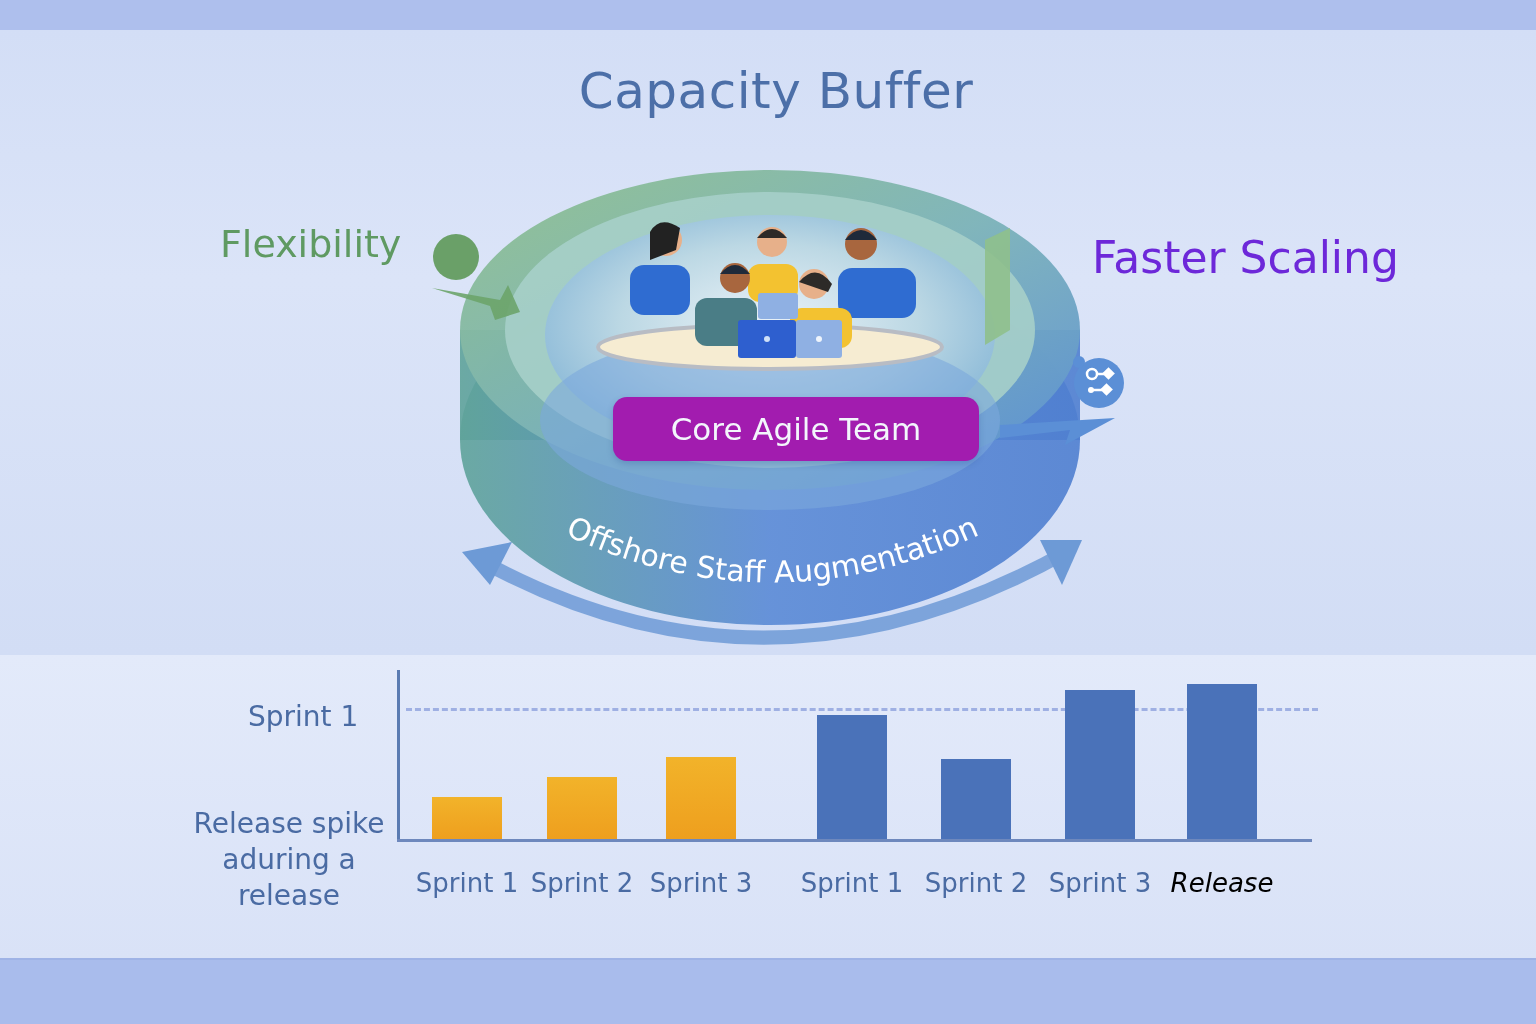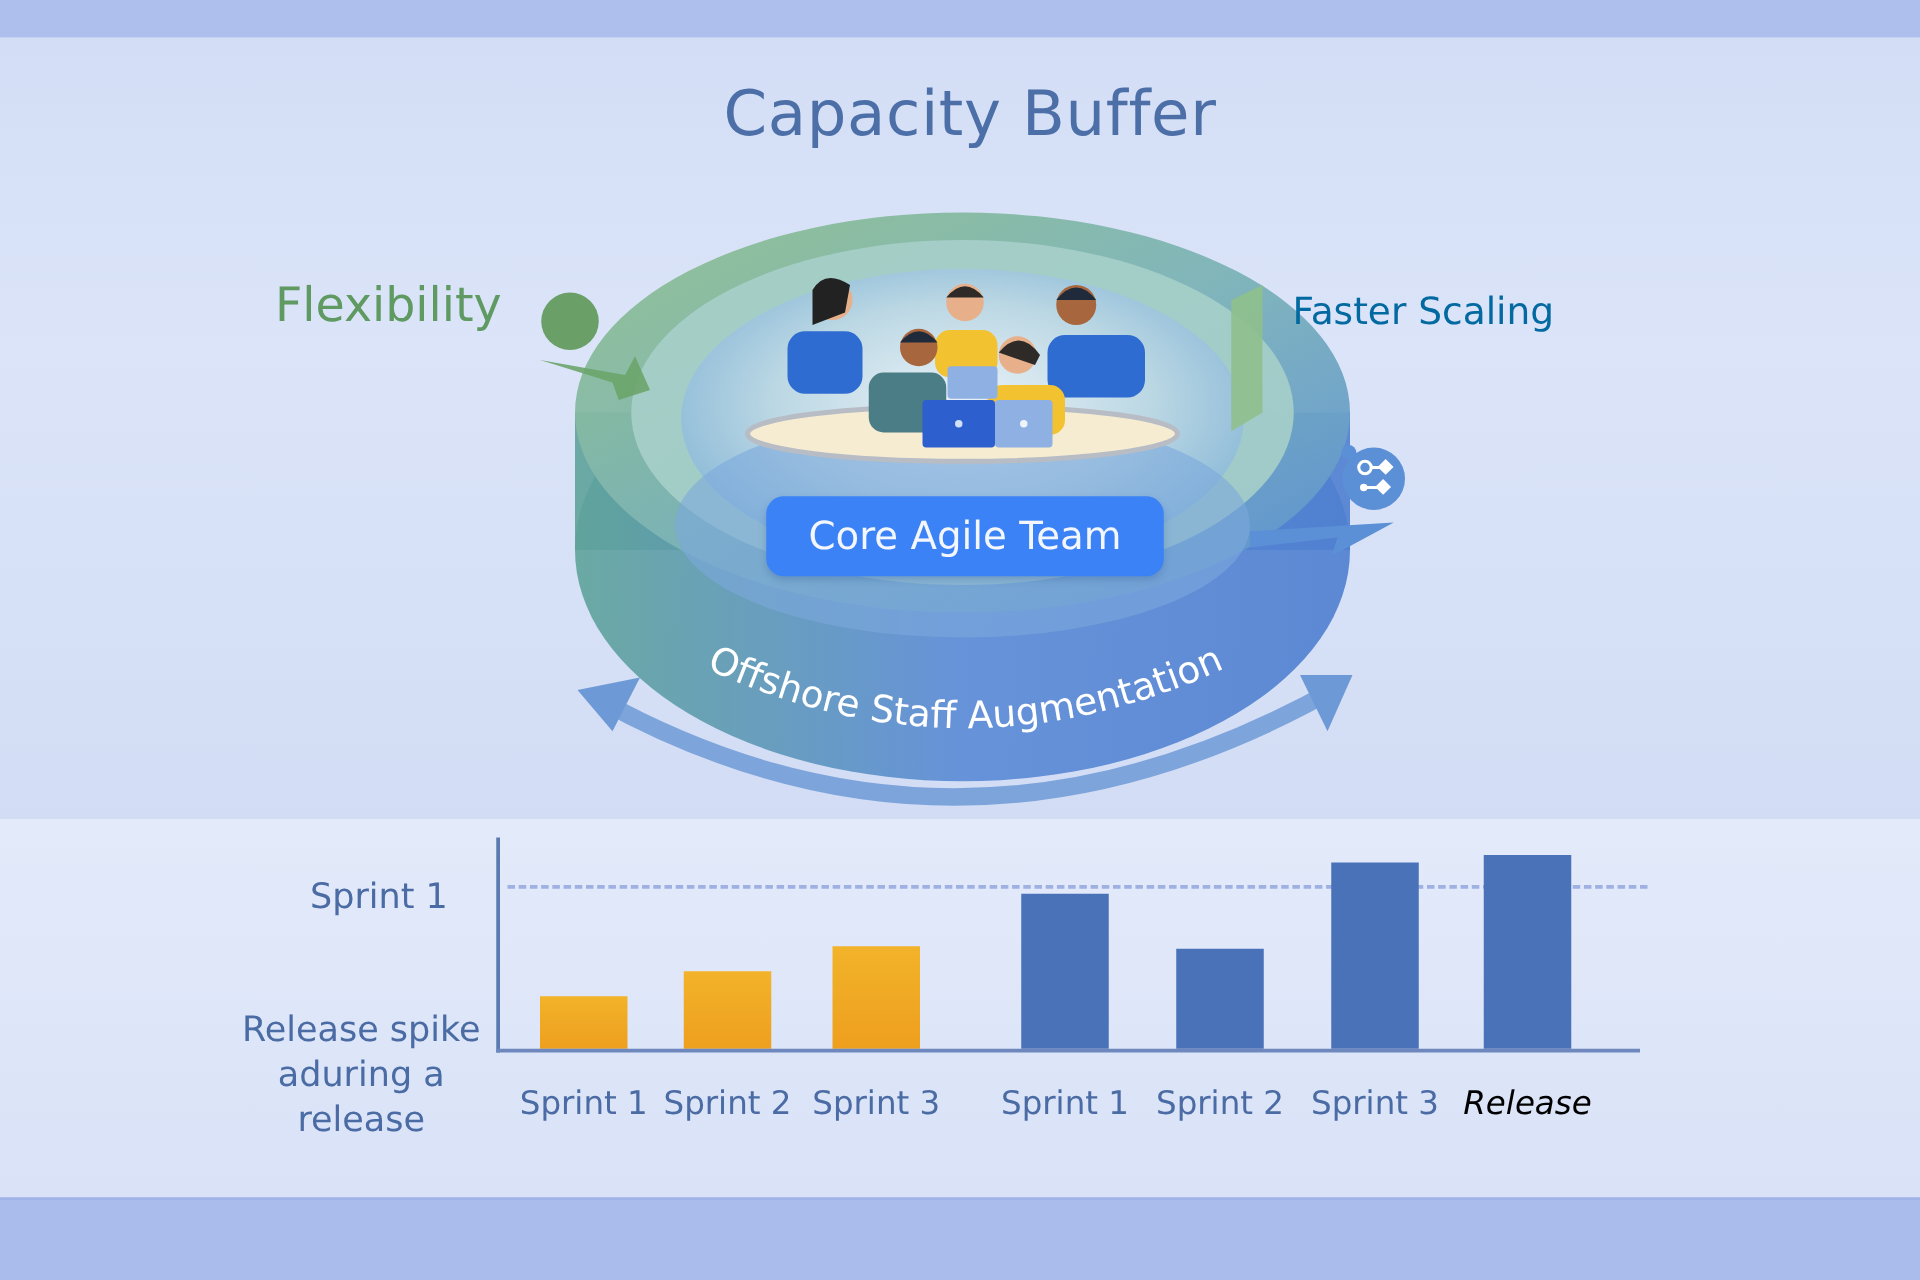--- a/index.html
+++ b/index.html
@@ -25,29 +25,29 @@
     font-size: 50px; color: #4c6fa8; letter-spacing: 0.5px; padding-left: 16px;
   }
 
   .diagram-svg { position: absolute; left: 0; top: 0; }
 
   .label-flex { position: absolute; left: 220px; top: 222px; font-size: 38px; color: #5f9a62; }
   .check-icon {
     position: absolute; left: 433px; top: 234px; width: 46px; height: 46px; border-radius: 50%;
     background: #6aa068; display: flex; align-items: center; justify-content: center;
   }
-  .label-scaling { position: absolute; left: 1034px; top: 232px; font-size: 30px; color: #0369a1; }
+  .label-scaling { position: absolute; left: 1092px; top: 232px; font-size: 44px; color: #6d28d9; }
   .skills-icon {
     position: absolute; left: 1070px; top: 352px; width: 58px; height: 58px;
   }
   .label-skills { position: absolute; left: 1143px; top: 362px; font-size: 38px; line-height: 50px; color: #5a86c6; }
 
   .core-team {
-    position: absolute; left: 613px; top: 397px; width: 318px; height: 64px;
-    background: #3b82f6; border-radius: 14px; color: #f3f6fc;
+    position: absolute; left: 613px; top: 397px; width: 366px; height: 64px;
+    background: #a21caf; border-radius: 14px; color: #f3f6fc;
     font-size: 31px; display: flex; align-items: center; justify-content: center;
     box-shadow: 0 3px 6px rgba(40,70,140,0.25);
   }
 
   .chart-ylabel-top { position: absolute; left: 248px; top: 700px; font-size: 28px; color: #4a6ba3; }
   .chart-ylabel-bottom {
     position: absolute; left: 186px; top: 806px; width: 206px; font-size: 28px; line-height: 36px;
     color: #4a6ba3; text-align: center;
   }
   .axis-y { position: absolute; left: 397px; top: 670px; width: 3px; height: 172px; background: #5a7bb2; }

